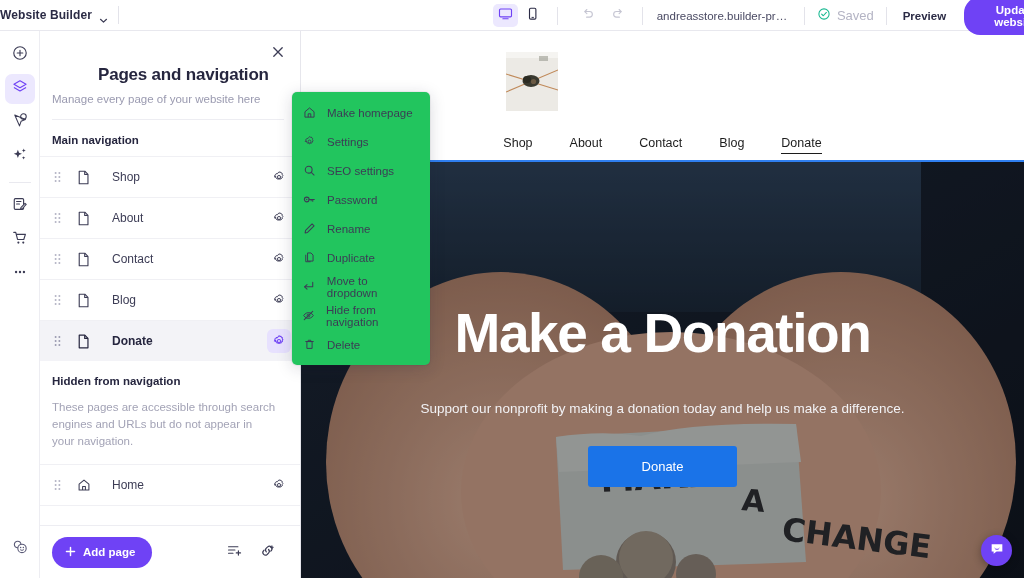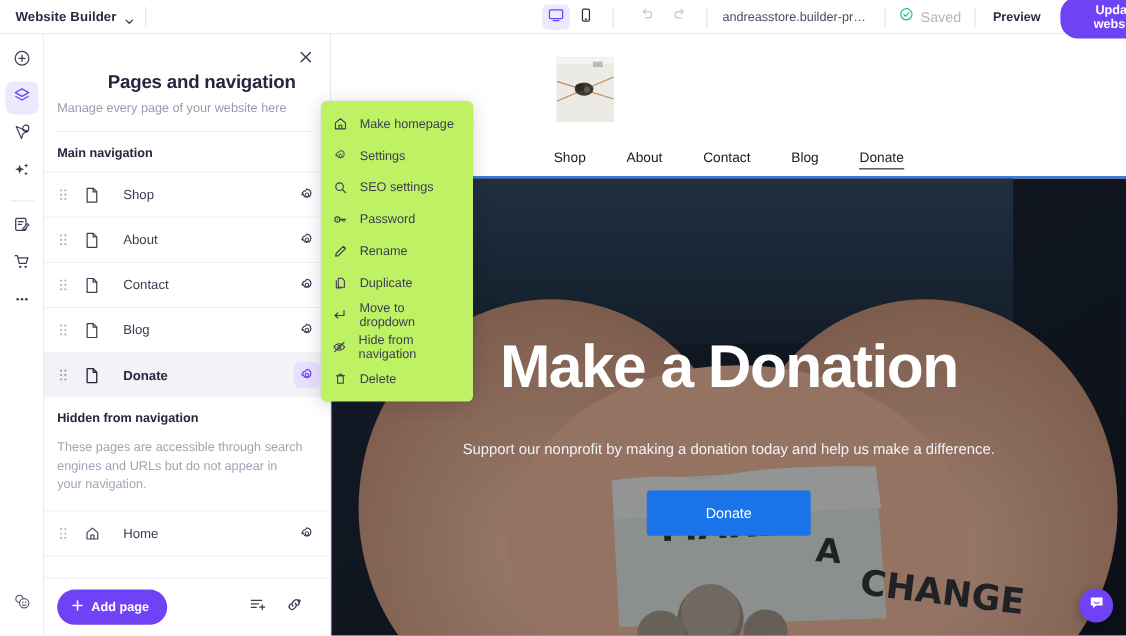--- a/index.html
+++ b/index.html
@@ -12,21 +12,21 @@
   .app { position: relative; width: 1024px; height: 578px; }
 
   
   .topbar {
     position: absolute; top: 0; left: 0; width: 1024px; height: 31px;
     background: #ffffff; border-bottom: 1px solid #e8e8ee;
     display: flex; align-items: center; z-index: 60;
   }
   .brand {
     display: flex; align-items: center; gap: 7px;
-    padding-left: 14px; height: 100%;
+    padding-left: 0; height: 100%;
   }
   .brand-name {
     font-size: 12px; font-weight: bold; color: #2b2b45; letter-spacing: .1px;
   }
   .chev { width: 9px; height: 9px; display: block; }
   .vdiv { width: 1px; height: 18px; background: #e3e3ea; margin: 0 10px; }
   .topbar-center {
     position: absolute; left: 493px; top: 0; height: 31px;
     display: flex; align-items: center; gap: 2px;
   }
@@ -119,21 +119,21 @@
   .add-page-btn {
     background: #6f42f5; color: #fff; border: none; border-radius: 17px;
     font-size: 11.5px; font-weight: bold; padding: 9px 17px 9px 13px;
     display: flex; align-items: center; gap: 7px; cursor: pointer; font-family: Liberation Sans, sans-serif;
   }
   .foot-icons { margin-left: auto; display: flex; gap: 16px; padding-right: 10px; }
 
   
   .ctxmenu {
     position: absolute; top: 92px; left: 292px; width: 138px;
-    background: #bef264; border-radius: 5px;
+    background: #22c55e; border-radius: 5px;
     box-shadow: 0 3px 16px rgba(30,30,60,.17), 0 0 0 1px rgba(30,30,60,.05);
     padding: 6px 0; z-index: 80;
   }
   .ctxitem {
     display: flex; align-items: center; height: 29px;
     padding: 0 10px; gap: 11px; cursor: pointer;
   }
   .ctxlabel { font-size: 11.5px; color: #3c3c55; }
   .ctxicon { width: 14px; display: flex; align-items: center; justify-content: center; }
 

